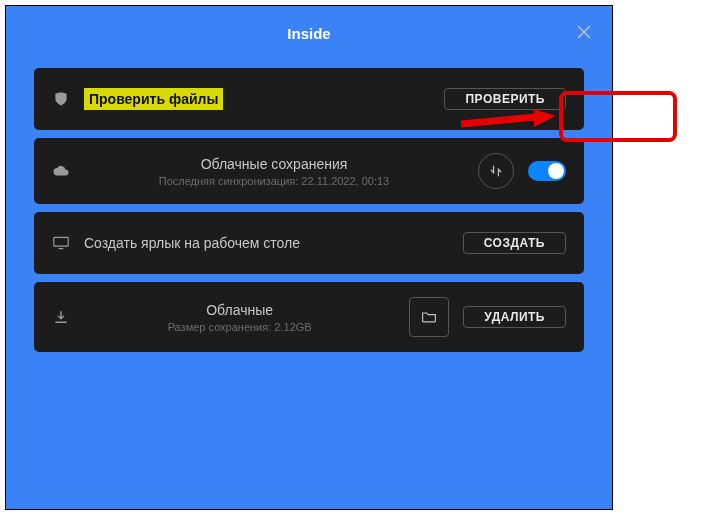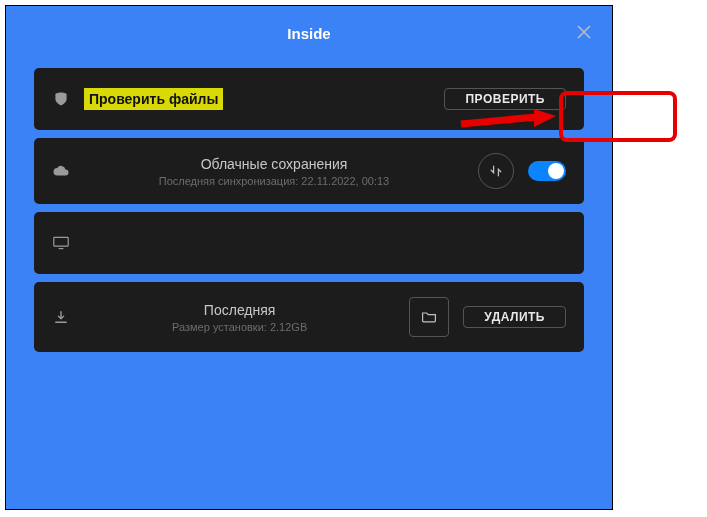--- a/index.html
+++ b/index.html
@@ -197,31 +197,33 @@
       <div class="toggle"></div>
     </div>
 
     <div class="row">
       <span class="icon">
         <svg viewBox="0 0 20 16" width="16" height="14">
             <rect x="1" y="1" width="18" height="11" rx="1" stroke="currentColor" stroke-width="1.5" fill="none"></rect>
             <path d="M7 15h6" stroke="currentColor" stroke-width="1.5"></path>
           </svg>
       </span>
+      <div class="row-label">Создать ярлык на рабочем столе</div>
+      <button class="btn">СОЗДАТЬ</button>
     </div>
 
     <div class="row">
       <span class="icon">
         <svg viewBox="0 0 16 16" width="14" height="14">
             <path d="M8 2v8m0 0l-3-3m3 3l3-3M2 14h12" stroke="currentColor" stroke-width="1.6" fill="none" stroke-linecap="round"></path>
           </svg>
       </span>
       <div class="text-col">
-        <div class="row-label" style="flex:0">Последняя</div>
-        <div class="row-sub">Размер установки: 2.12GB</div>
+        <div class="row-label" style="flex:0">Облачные</div>
+        <div class="row-sub">Размер сохранения: 2.12GB</div>
       </div>
       <div class="sq-btn">
         <svg viewBox="0 0 20 16" width="16" height="14">
             <path d="M2 3h5l2 2h9v8a1 1 0 0 1-1 1H3a1 1 0 0 1-1-1V3z" stroke="currentColor" stroke-width="1.5" fill="none"></path>
           </svg>
       </div>
       <button class="btn">УДАЛИТЬ</button>
     </div>
 
   </div>

